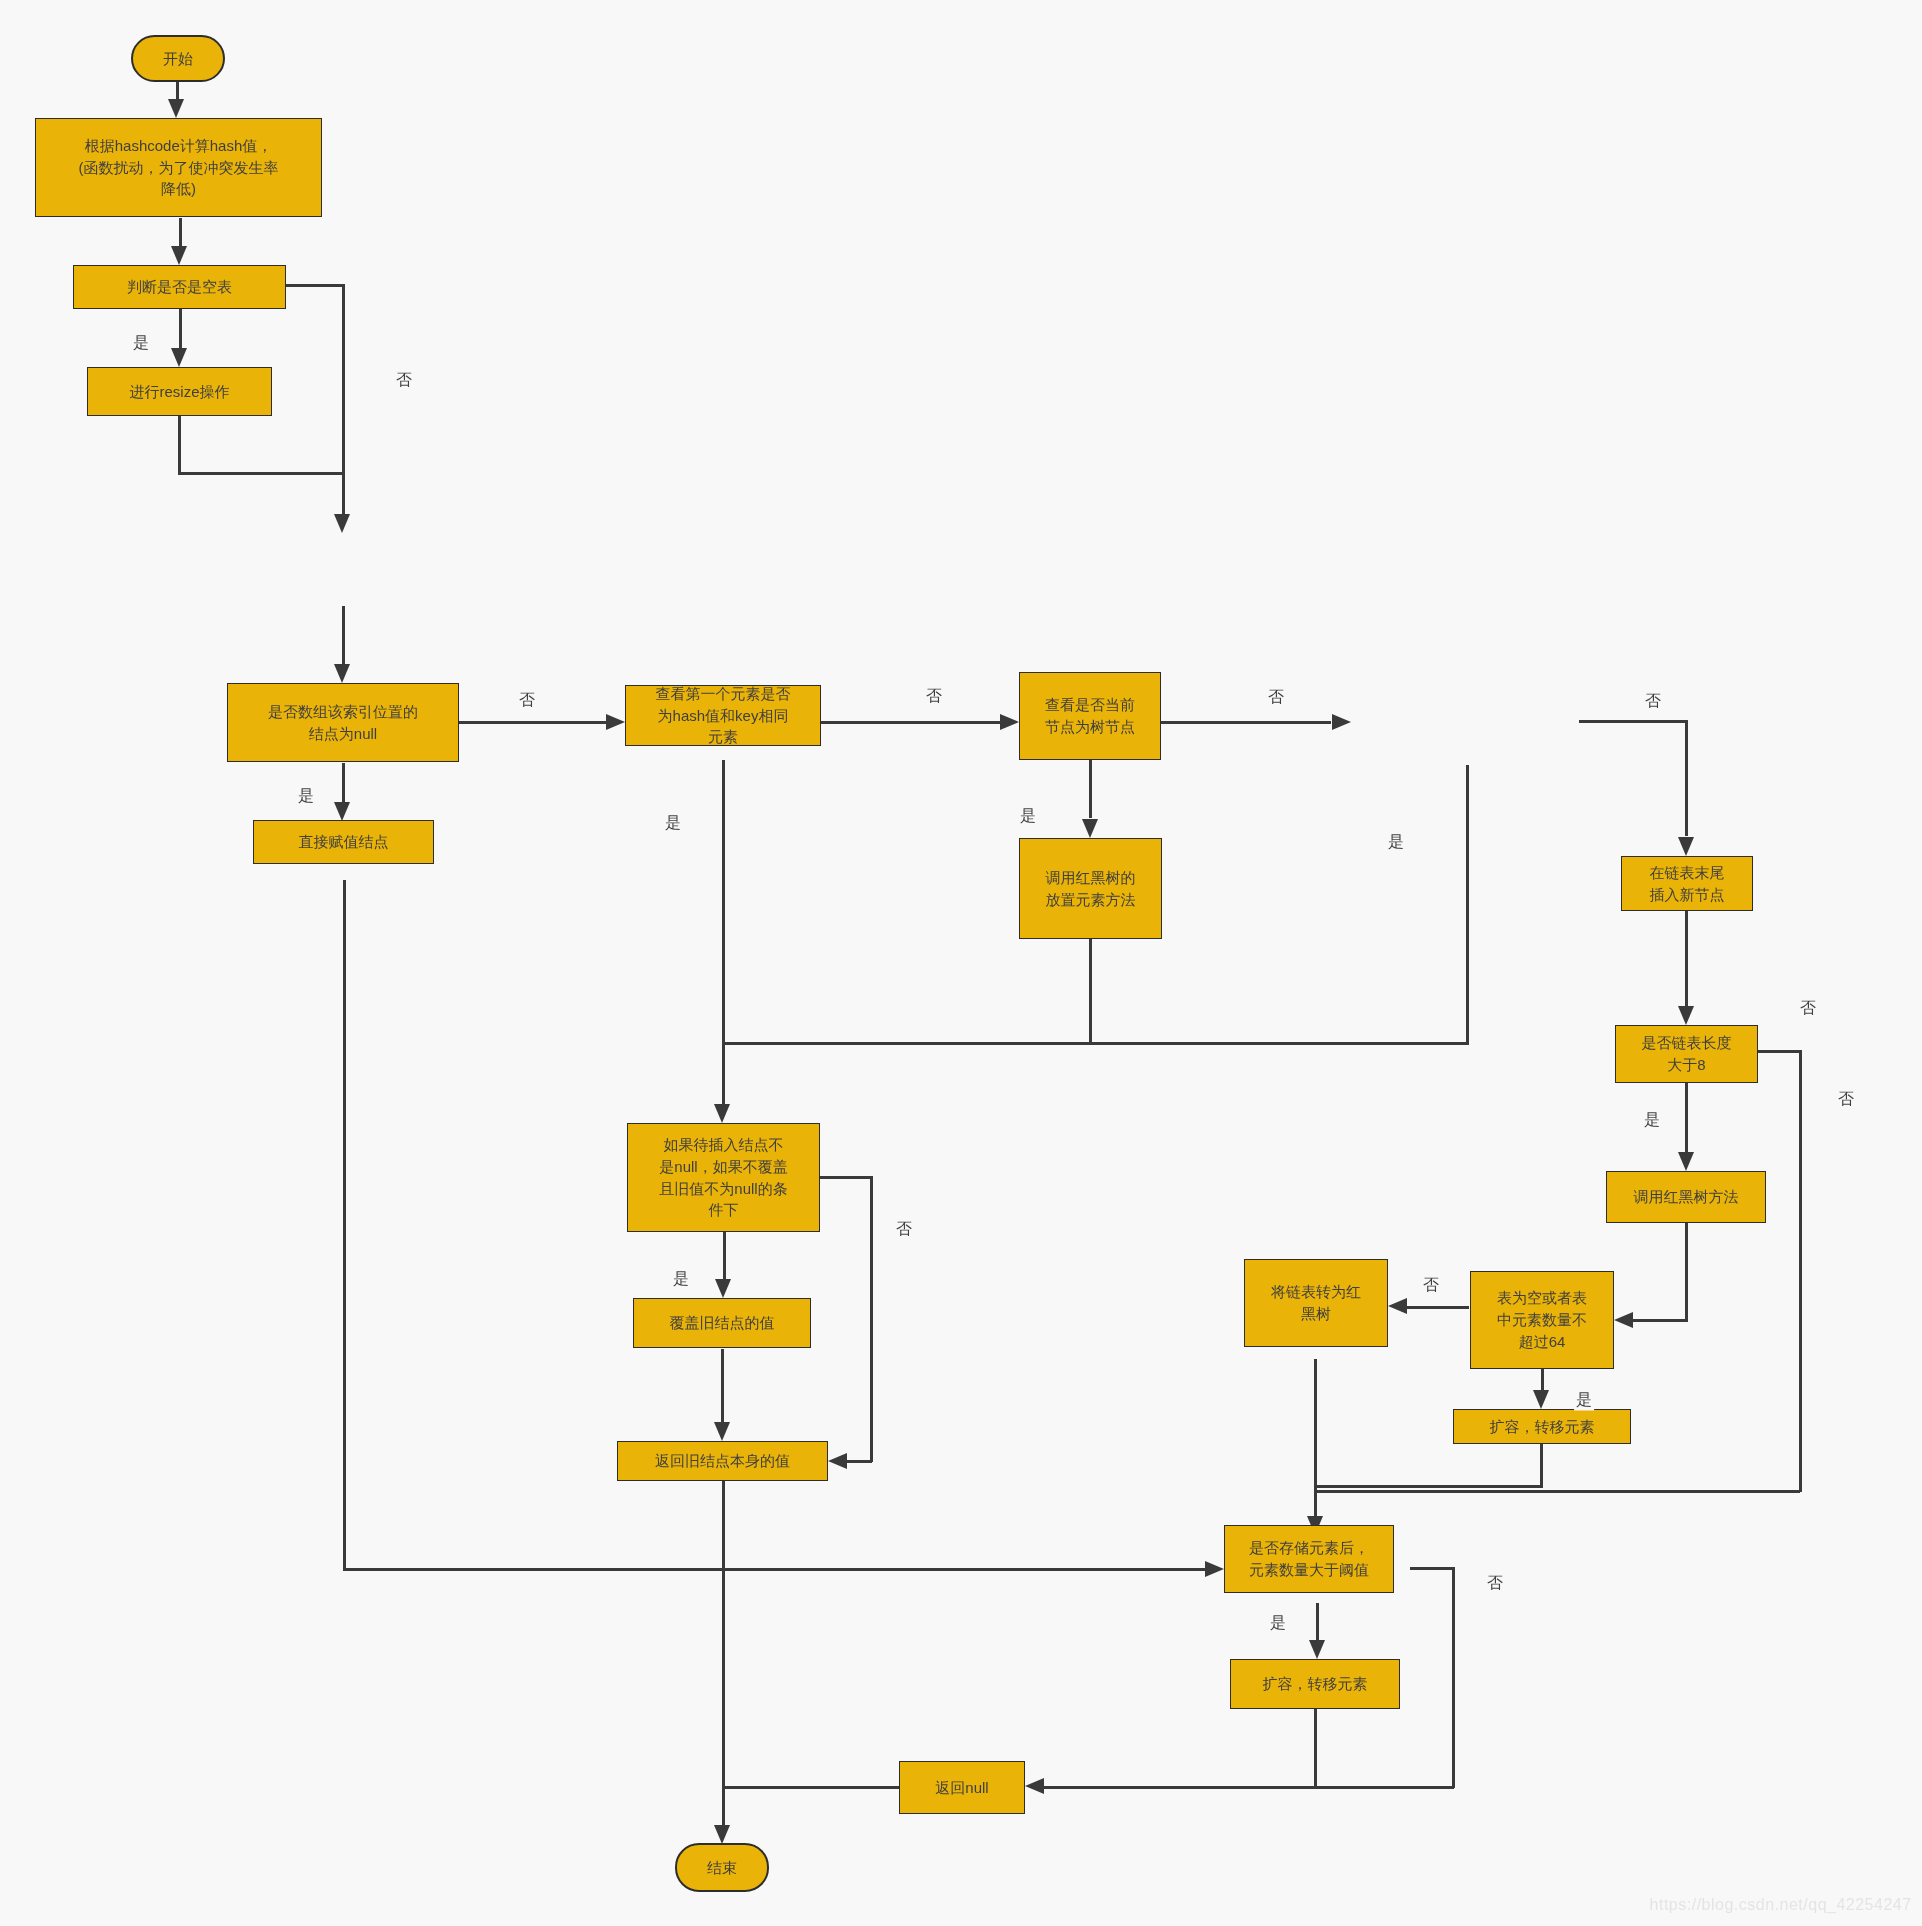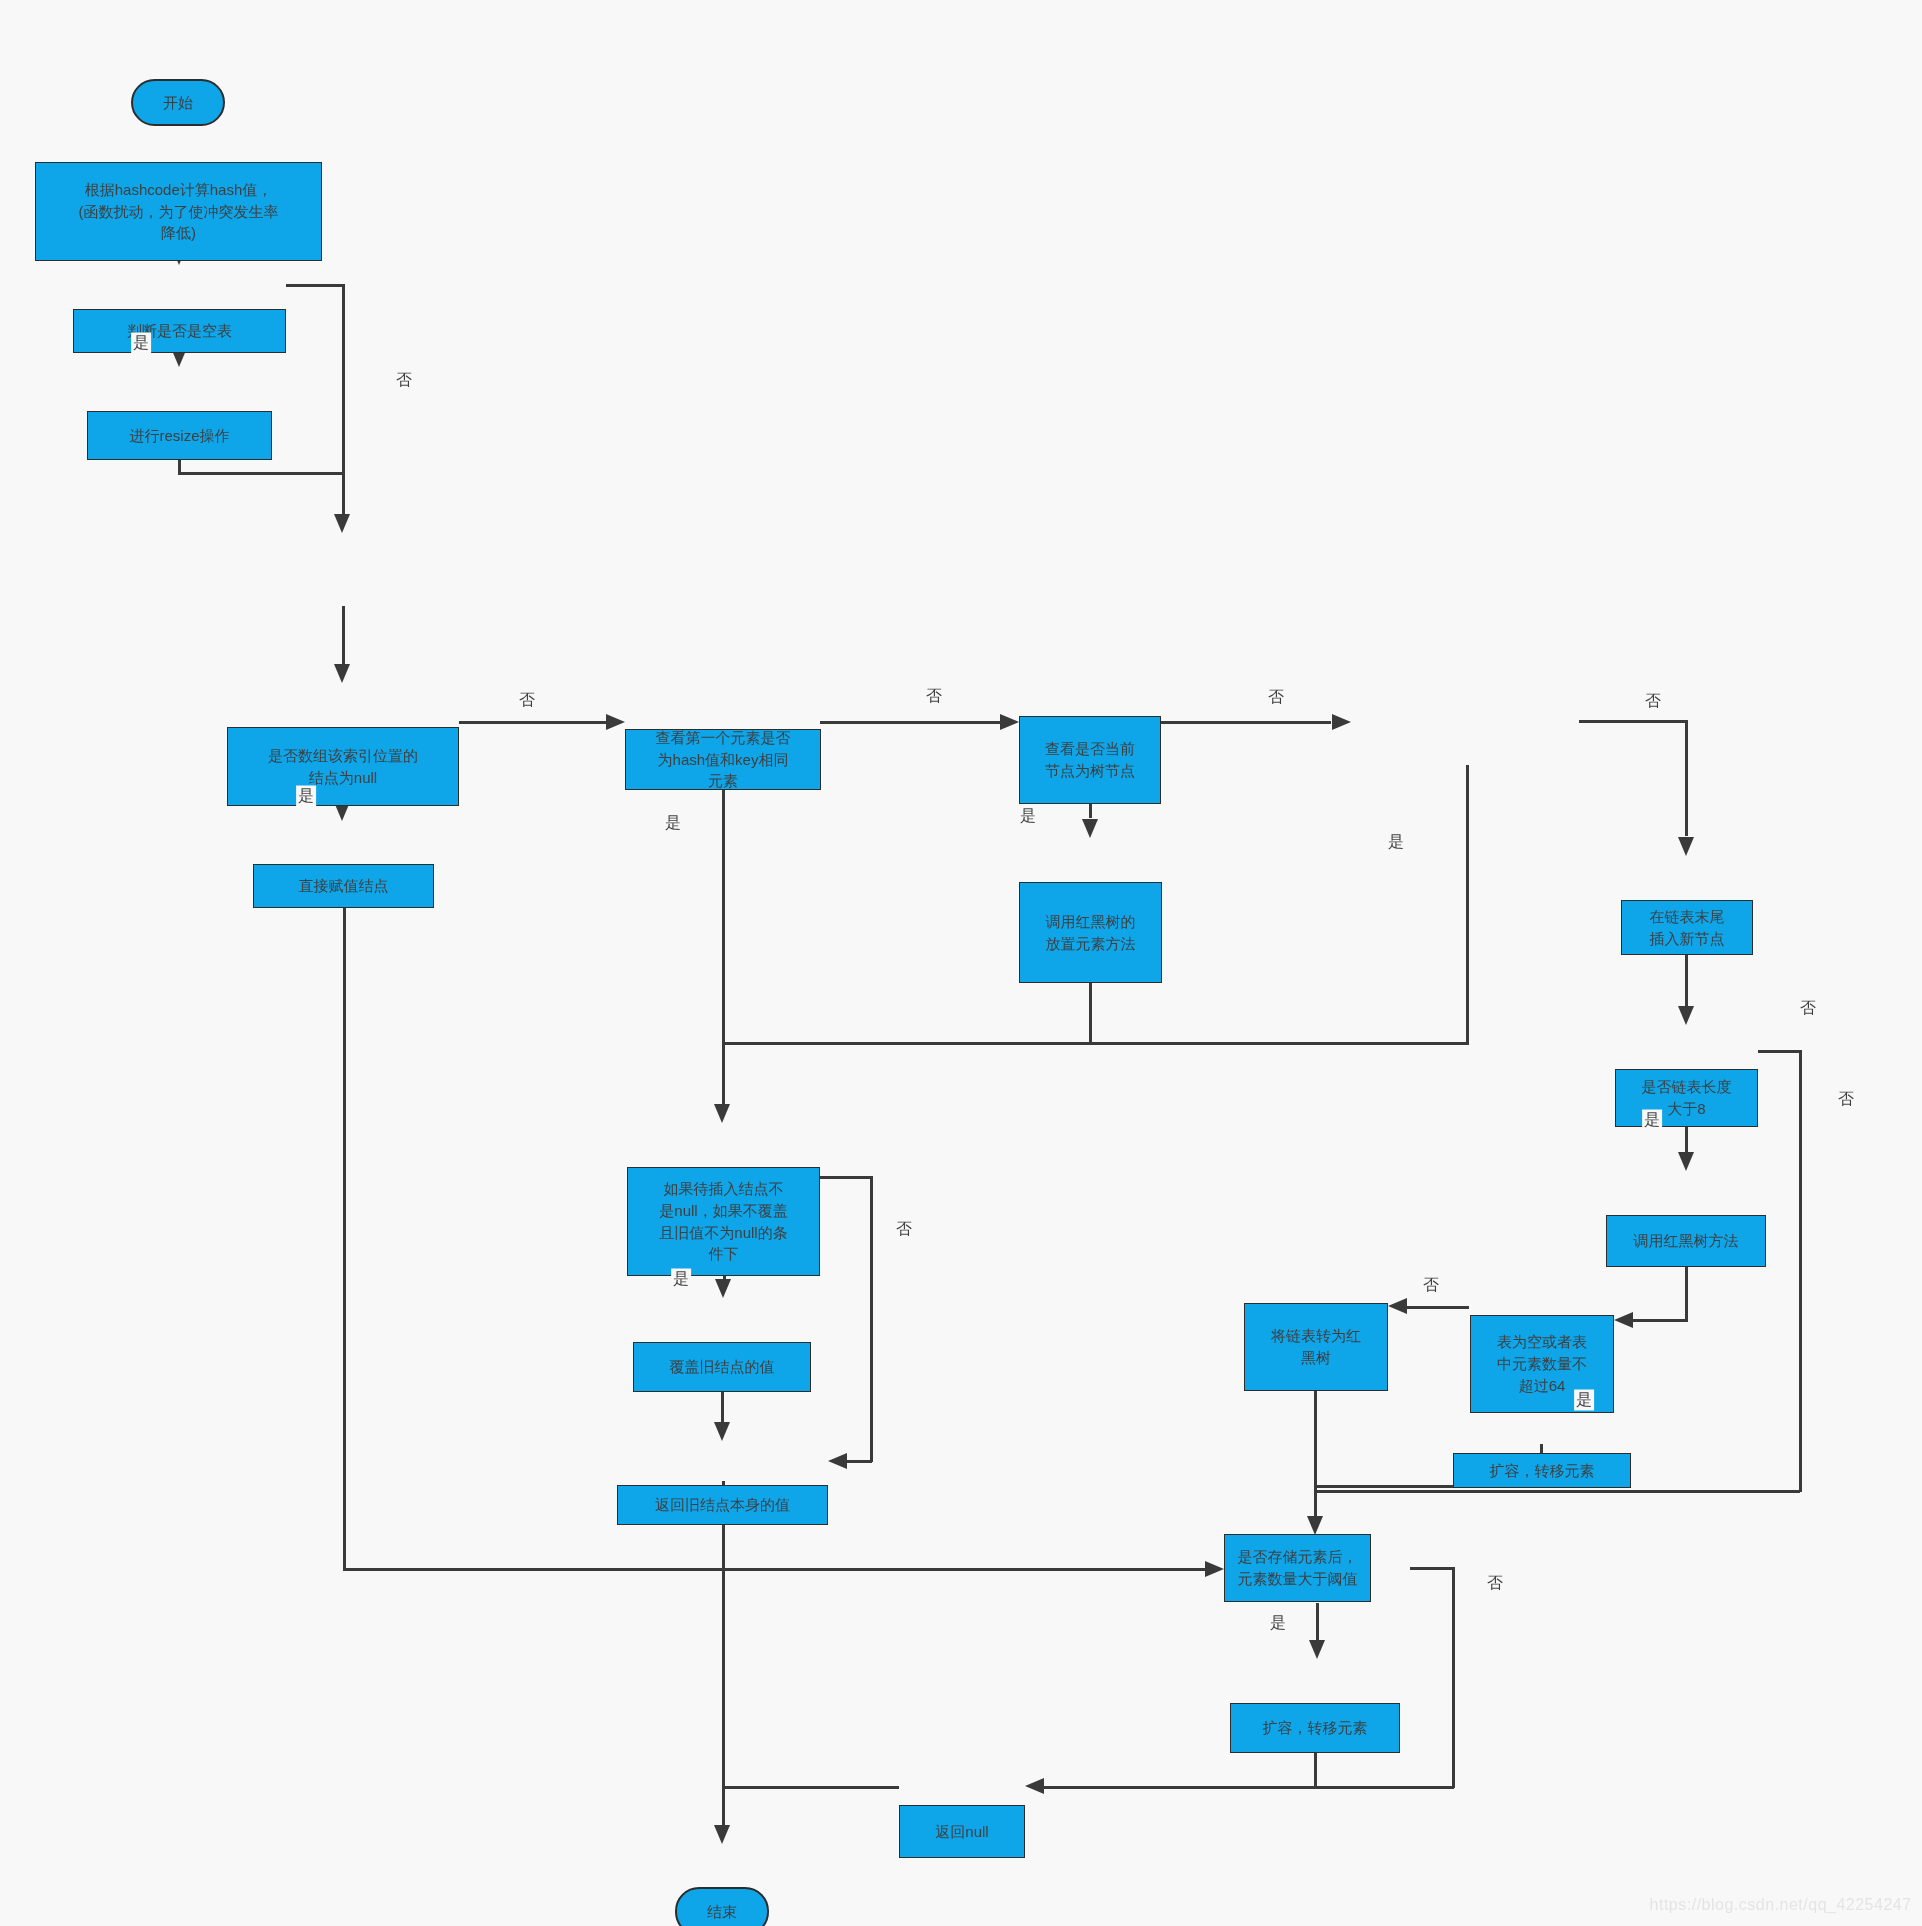--- a/index.html
+++ b/index.html
@@ -1,22 +1,22 @@
 <!DOCTYPE html>
 <html style="font-size:15px"><head>
 <meta charset="utf-8">
 <style>
   html,body{margin:0;padding:0;}
   body{background:#f8f8f8;font-family:"Liberation Sans","DejaVu Sans",sans-serif;}
   #canvas{position:relative;width:1922px;height:1927px;background:#f8f8f8;overflow:hidden;}
   .node{
-    position:absolute;box-sizing:border-box;background:#0ea5e9;
+    position:absolute;box-sizing:border-box;background:#eab308;
     border:1.9px solid #2d2d2d;color:#3f3f3f;font-size:15px;line-height:1.45;
     display:flex;align-items:center;justify-content:center;text-align:center;
-    white-space:pre-line;padding:1.9px 5.7px;margin-top:44px;
+    white-space:pre-line;padding:1.9px 5.7px;
   }
   .terminal{border-radius:24px;border-width:2.8px;}
   .vl{position:absolute;width:2.8px;background:#3a3a3a;}
   .hl{position:absolute;height:2.8px;background:#3a3a3a;}
   .ar{position:absolute;width:0;height:0;border:0 solid transparent;}
   .ar-d{border-left-width:8.5px;border-right-width:8.5px;border-top:19px solid #3a3a3a;}
   .ar-r{border-top-width:8.5px;border-bottom-width:8.5px;border-left:19px solid #3a3a3a;}
   .ar-l{border-top-width:8.5px;border-bottom-width:8.5px;border-right:19px solid #3a3a3a;}
   .edge-label{
     position:absolute;transform:translate(-50%,-50%);
@@ -162,21 +162,21 @@
 超过64</div>
   <div class="node" style="left:1244px;top:1259px;width:144px;height:88px">将链表转为红
 黑树</div>
   <div class="node" style="left:1453px;top:1409px;width:178px;height:35px">扩容，转移元素</div>
   <div class="node" style="left:627px;top:1123px;width:193px;height:109px">如果待插入结点不
 是null，如果不覆盖
 且旧值不为null的条
 件下</div>
   <div class="node" style="left:633px;top:1298px;width:178px;height:50px">覆盖旧结点的值</div>
   <div class="node" style="left:617px;top:1441px;width:211px;height:40px">返回旧结点本身的值</div>
-  <div class="node" style="left:1224px;top:1490px;width:147px;height:68px">是否存储元素后，
+  <div class="node" style="left:1224px;top:1525px;width:170px;height:68px">是否存储元素后，
 元素数量大于阈值</div>
   <div class="node" style="left:1230px;top:1659px;width:170px;height:50px">扩容，转移元素</div>
   <div class="node" style="left:899px;top:1761px;width:126px;height:53px">返回null</div>
   <div class="node terminal" style="left:675px;top:1843px;width:94px;height:49px">结束</div>
 
   <span class="edge-label" style="left:141px;top:343px">是</span>
   <span class="edge-label" style="left:404px;top:380px">否</span>
   <span class="edge-label" style="left:527px;top:700px">否</span>
   <span class="edge-label" style="left:306px;top:796px">是</span>
   <span class="edge-label" style="left:934px;top:696px">否</span>

